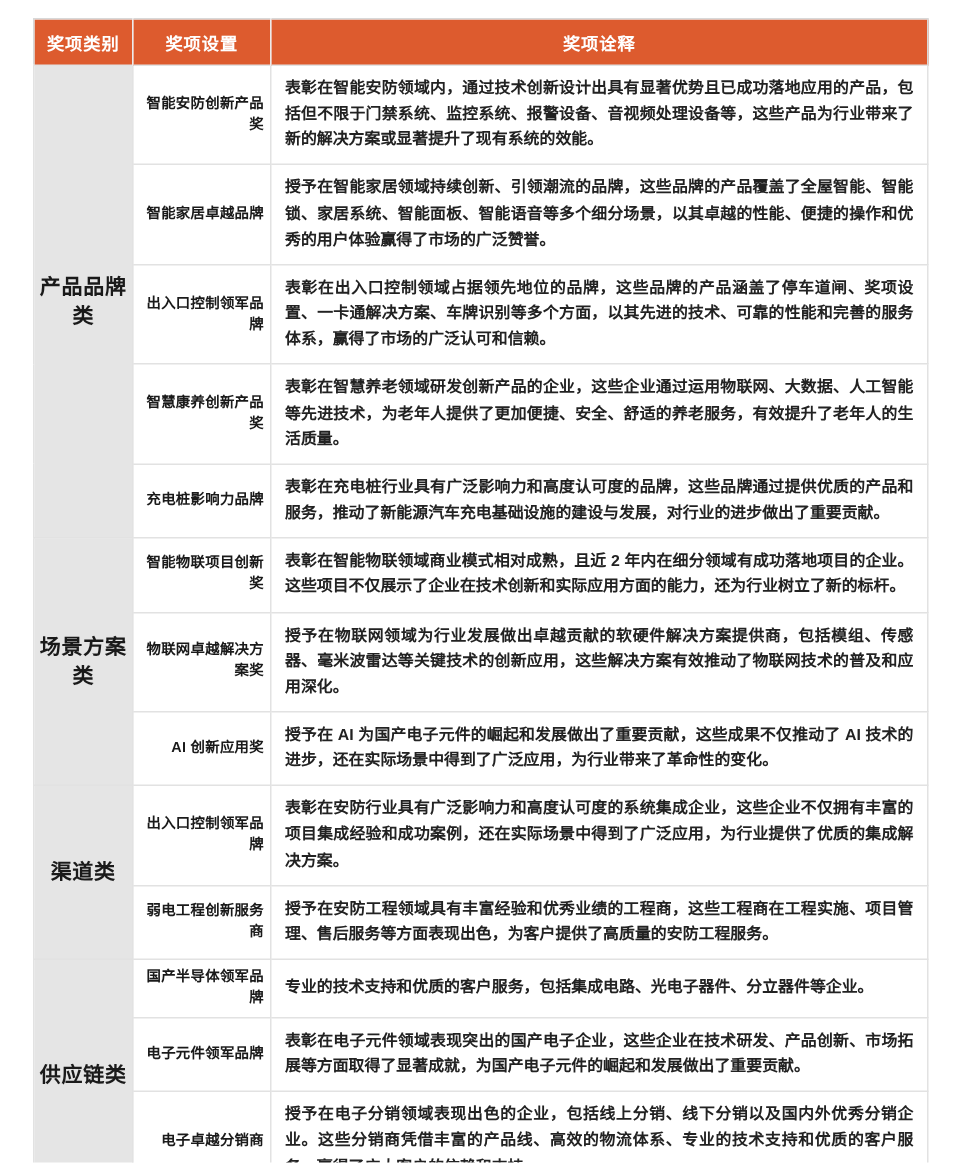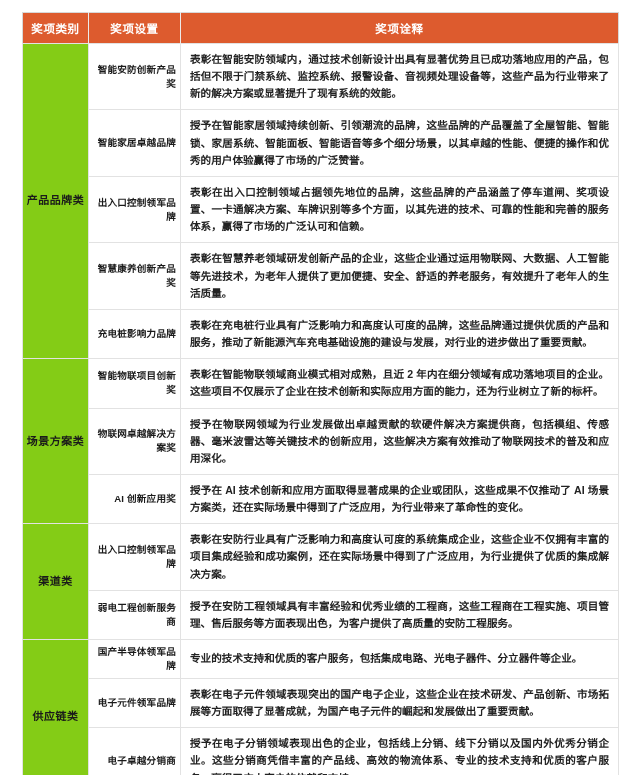--- a/index.html
+++ b/index.html
@@ -51,23 +51,23 @@
   thead th:last-child { border-right: none; }
 
   td {
     border: 1px solid #e2e2e2;
     vertical-align: middle;
     background: #ffffff;
     font-weight: bold;
   }
 
   td.cat-cell {
-    background: #84cc16;
+    background: #e5e5e5;
     text-align: center;
-    font-size: 11px;
+    font-size: 14px;
     font-weight: bold;
     color: #1a1a1a;
     letter-spacing: 0.5px;
     padding: 16px 2px;
     line-height: 1.4;
   }
 
   td.award-cell {
     text-align: right;
     font-size: 9.6px;
@@ -131,21 +131,21 @@
           <td class="cat-cell" rowspan="3">场景方案类</td>
           <td class="award-cell">智能物联项目创新奖</td>
           <td class="desc-cell">表彰在智能物联领域商业模式相对成熟，且近 2 年内在细分领域有成功落地项目的企业。这些项目不仅展示了企业在技术创新和实际应用方面的能力，还为行业树立了新的标杆。</td>
         </tr>
         <tr>
           <td class="award-cell">物联网卓越解决方案奖</td>
           <td class="desc-cell">授予在物联网领域为行业发展做出卓越贡献的软硬件解决方案提供商，包括模组、传感器、毫米波雷达等关键技术的创新应用，这些解决方案有效推动了物联网技术的普及和应用深化。</td>
         </tr>
         <tr>
           <td class="award-cell">AI 创新应用奖</td>
-          <td class="desc-cell">授予在 AI 技术创新和应用方面取得显著成果的企业或团队，这些成果不仅推动了 AI 场景方案类，还在实际场景中得到了广泛应用，为行业带来了革命性的变化。</td>
+          <td class="desc-cell">授予在 AI 为国产电子元件的崛起和发展做出了重要贡献，这些成果不仅推动了 AI 技术的进步，还在实际场景中得到了广泛应用，为行业带来了革命性的变化。</td>
         </tr>
         <tr>
           <td class="cat-cell" rowspan="2">渠道类</td>
           <td class="award-cell">出入口控制领军品牌</td>
           <td class="desc-cell">表彰在安防行业具有广泛影响力和高度认可度的系统集成企业，这些企业不仅拥有丰富的项目集成经验和成功案例，还在实际场景中得到了广泛应用，为行业提供了优质的集成解决方案。</td>
         </tr>
         <tr>
           <td class="award-cell">弱电工程创新服务商</td>
           <td class="desc-cell">授予在安防工程领域具有丰富经验和优秀业绩的工程商，这些工程商在工程实施、项目管理、售后服务等方面表现出色，为客户提供了高质量的安防工程服务。</td>
         </tr>

